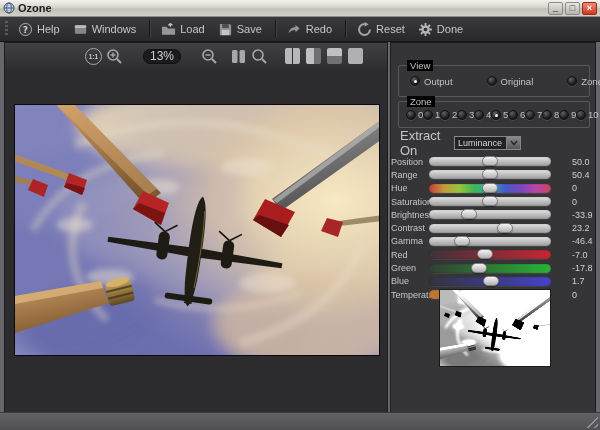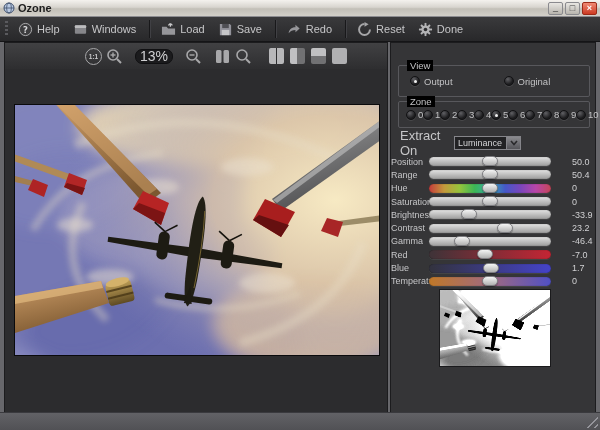--- a/index.html
+++ b/index.html
@@ -44,42 +44,42 @@
 
   
   .vtoolbar{position:absolute;left:0;top:0;right:0;height:26px;
     background:linear-gradient(180deg,#414143,#2e2e30);display:flex;align-items:center;}
   .vt-spacer{width:78px;}
   .vt-item{margin:0 2px;display:flex;align-items:center;justify-content:center;cursor:default;}
   .vt-circle{width:17px;height:17px;border-radius:50%;border:1.5px solid #a8a8aa;box-sizing:border-box;
     color:#c8c8ca;font-size:6.5px;font-weight:bold;display:flex;align-items:center;justify-content:center;}
   .vt-item svg{display:block;}
   .zoom-pill{min-width:28px;height:13px;border-radius:7px;background:#1b1b1d;border:1px solid #101012;
-    color:#d0d0d2;font-size:14px;display:flex;align-items:center;justify-content:center;padding:0 4px;margin:0 10px;}
+    color:#d0d0d2;font-size:12px;display:flex;align-items:center;justify-content:center;padding:0 4px;margin:0 18px;}
   .vgap{width:8px;}
   .vm{width:15px;height:16px;border-radius:2px;margin:0 3px;}
   .vm-a{background:linear-gradient(90deg,#b8b8ba 0 44%,#2e2e30 44% 56%,#b8b8ba 56%);}
   .vm-b{background:linear-gradient(90deg,#c0c0c2 0 50%,#717173 50%);}
   .vm-c{background:linear-gradient(180deg,#c0c0c2 0 50%,#717173 50%);}
   .vm-d{background:#b0b0b2;}
 
   .main-image{position:absolute;left:9px;top:61px;width:364px;height:250px;
     border:1px solid #0a0a0c;background:#8a8cc0;}
 
   
   .p-header{height:14px;background:linear-gradient(180deg,#3e3e40,#2c2c2e);border-bottom:1px solid #222224;
     display:flex;align-items:center;padding:0 4px;}
   .p-title{font-size:10px;color:#cdcdcf;flex:1;}
   .p-hicon{width:12px;height:11px;display:flex;align-items:center;justify-content:center;color:#b8b8ba;font-size:10px;line-height:1;}
   .groupbox{position:absolute;left:7px;right:5px;border:1px solid #58585c;border-radius:2px;}
   .gb-legend{position:absolute;top:-6px;left:8px;background:#000000;padding:0 3px;font-size:9.5px;color:#c2c2c4;}
   .gb-view{top:22px;height:30px;}
   .gb-zone{top:58px;height:25px;}
   .radio-row{position:absolute;left:0;right:0;top:0;bottom:0;display:flex;align-items:center;}
-  .gb-view .radio-row{padding-left:11px;gap:51px;}
+  .gb-view .radio-row{padding-left:11px;gap:34px;}
   .gb-zone .radio-row{padding-left:7px;gap:0;}
   .radio-item{display:flex;align-items:center;gap:4px;}
   .zone-item{display:flex;align-items:center;gap:2px;width:17px;}
   .radio{width:10px;height:10px;border-radius:50%;box-sizing:border-box;position:relative;flex:0 0 auto;
     background:radial-gradient(circle at 35% 28%,#606064,#1c1c1e 65%);border:1px solid #121214;
     box-shadow:0 1px 0 rgba(255,255,255,.10);}
   .radio.sel::after{content:'';position:absolute;left:3px;top:3px;width:3px;height:3px;border-radius:50%;background:#f0f0f0;}
   .rlabel{font-size:9.5px;color:#c2c2c4;}
 
   .extract-row{position:absolute;left:9px;top:92px;right:5px;height:15px;display:flex;align-items:center;}
@@ -498,20 +498,27 @@
         <span class="sval">-46.4</span>
       </div>
       <div class="srow">
         <span class="slabel">Red</span>
         <span class="track t-red">
           <span class="thumb" style="left:calc(46% - 8px)"></span>
         </span>
         <span class="sval">-7.0</span>
       </div>
       <div class="srow">
+        <span class="slabel">Green</span>
+        <span class="track t-green">
+          <span class="thumb" style="left:calc(41% - 8px)"></span>
+        </span>
+        <span class="sval">-17.8</span>
+      </div>
+      <div class="srow">
         <span class="slabel">Blue</span>
         <span class="track t-blue">
           <span class="thumb" style="left:calc(51% - 8px)"></span>
         </span>
         <span class="sval">1.7</span>
       </div>
       <div class="srow">
         <span class="slabel">Temperature</span>
         <span class="track t-temperature">
           <span class="thumb" style="left:calc(50% - 8px)"></span>

